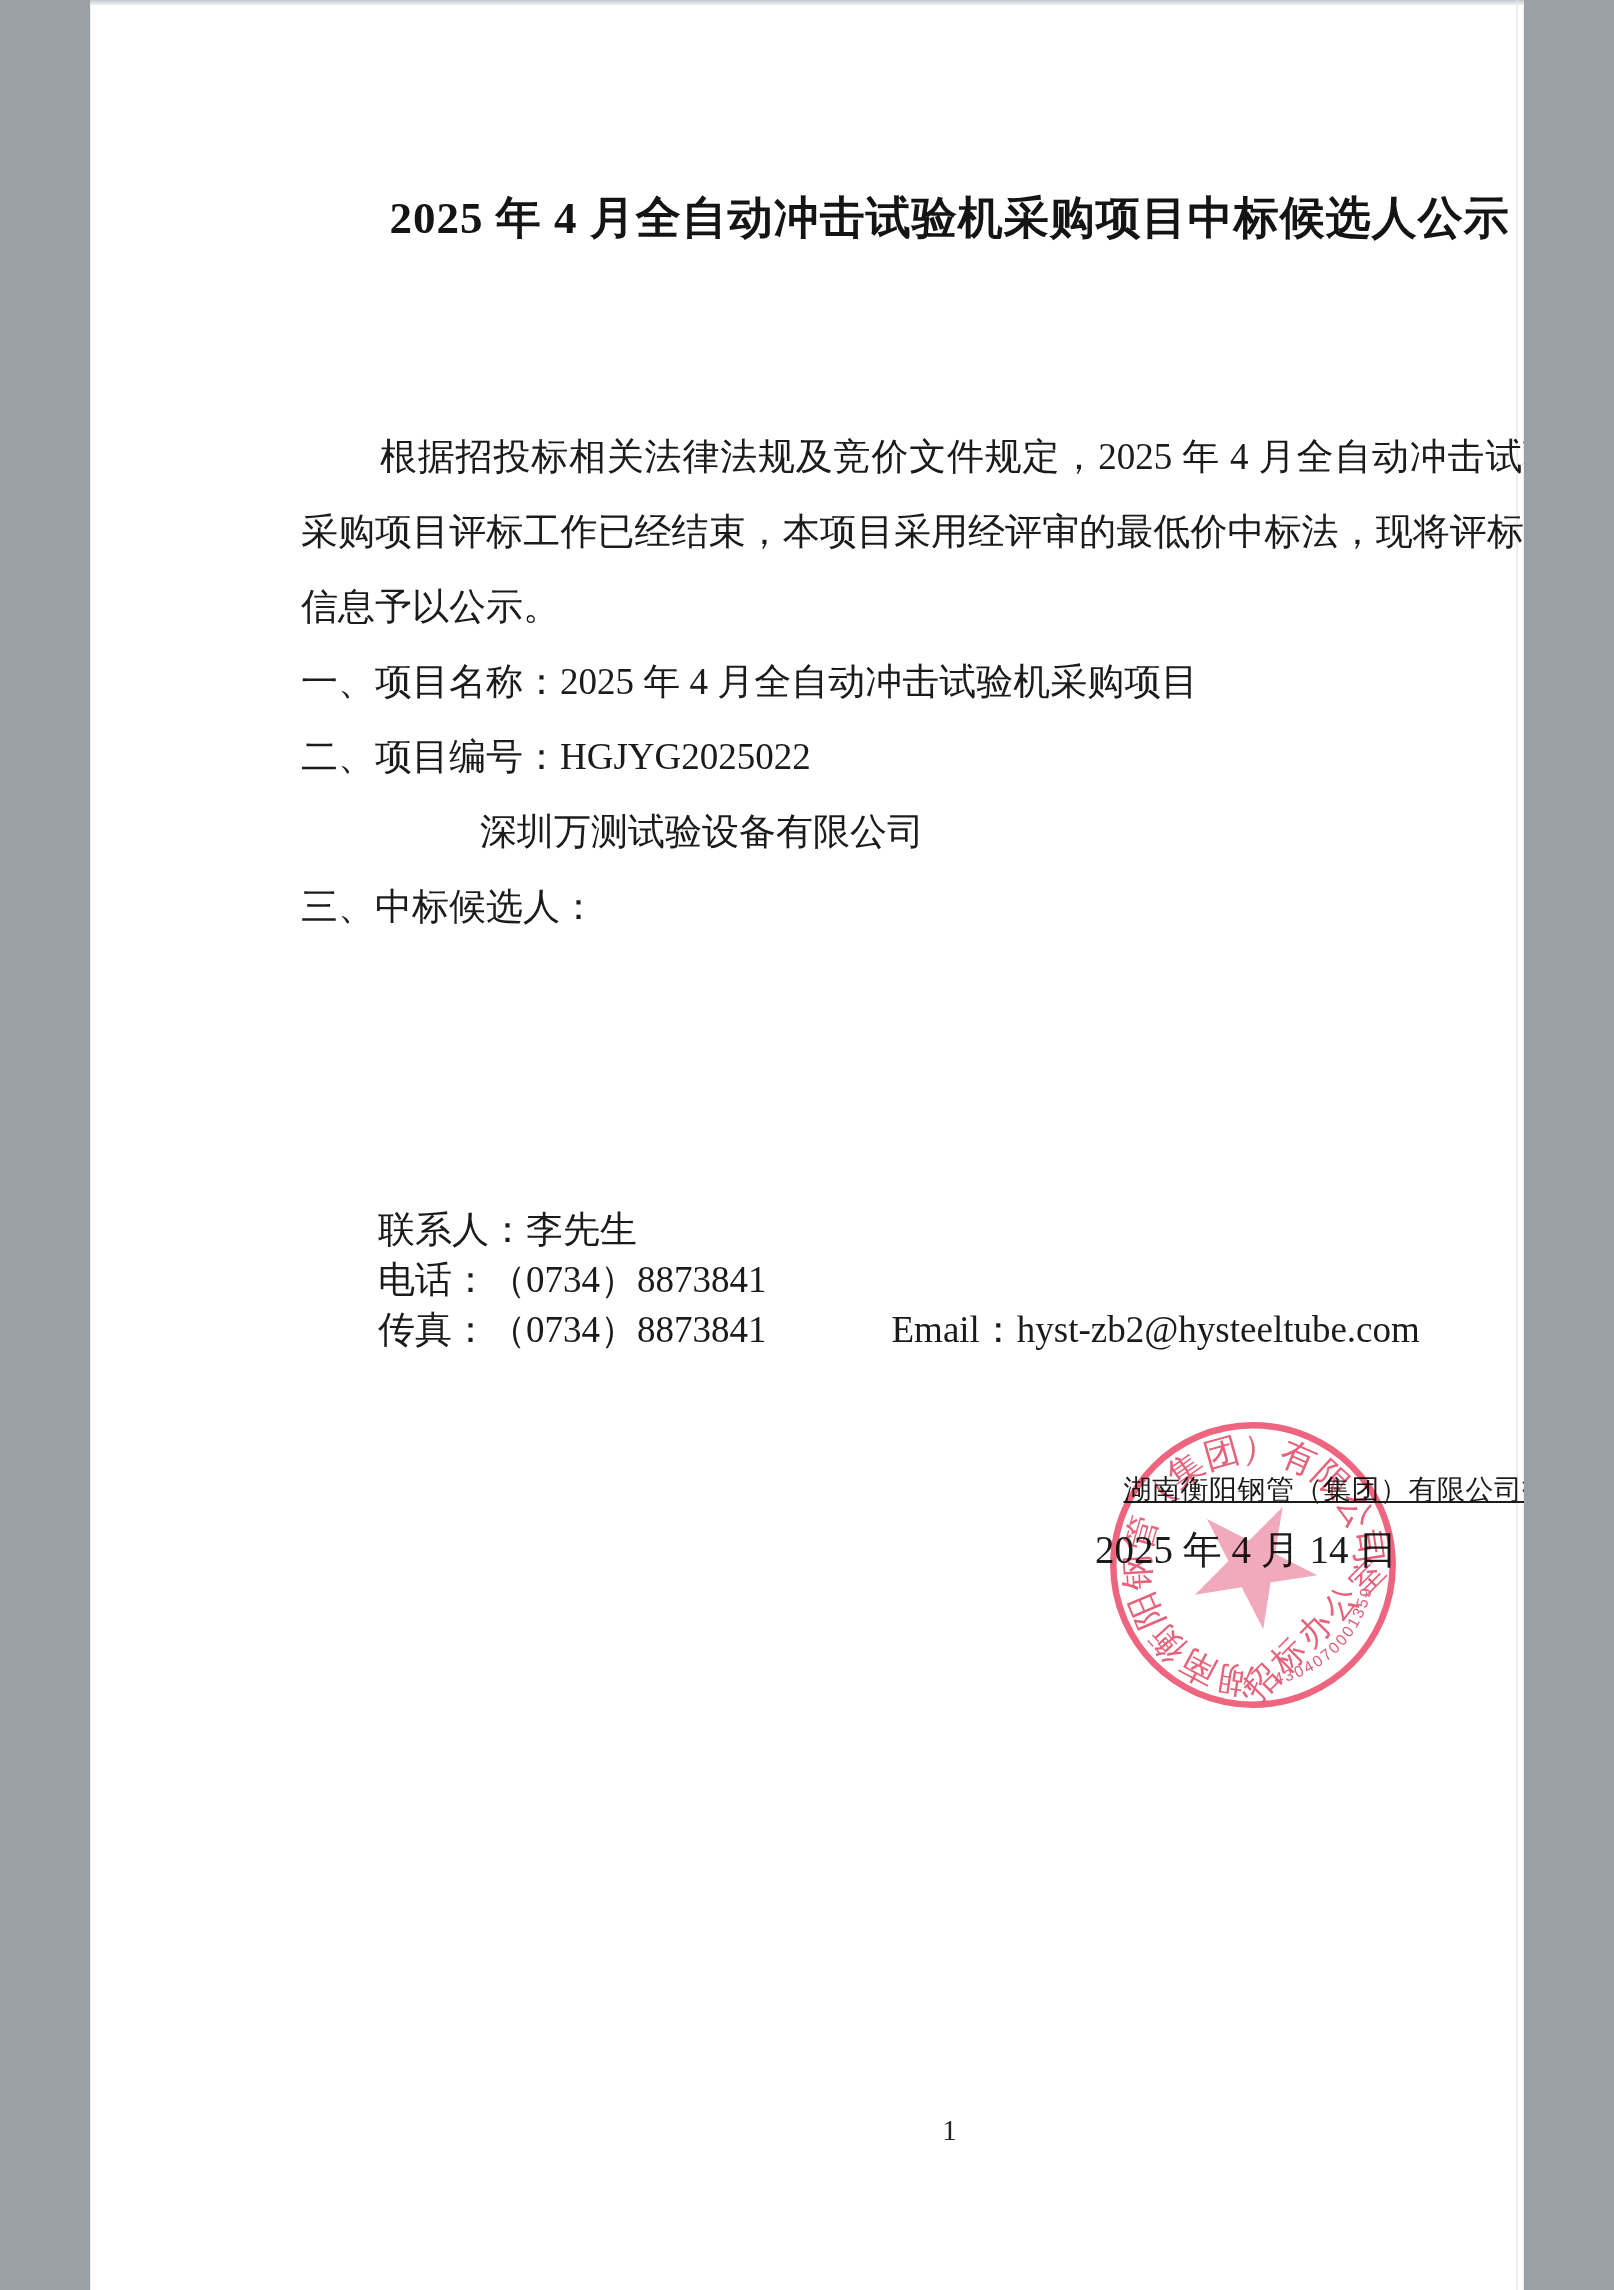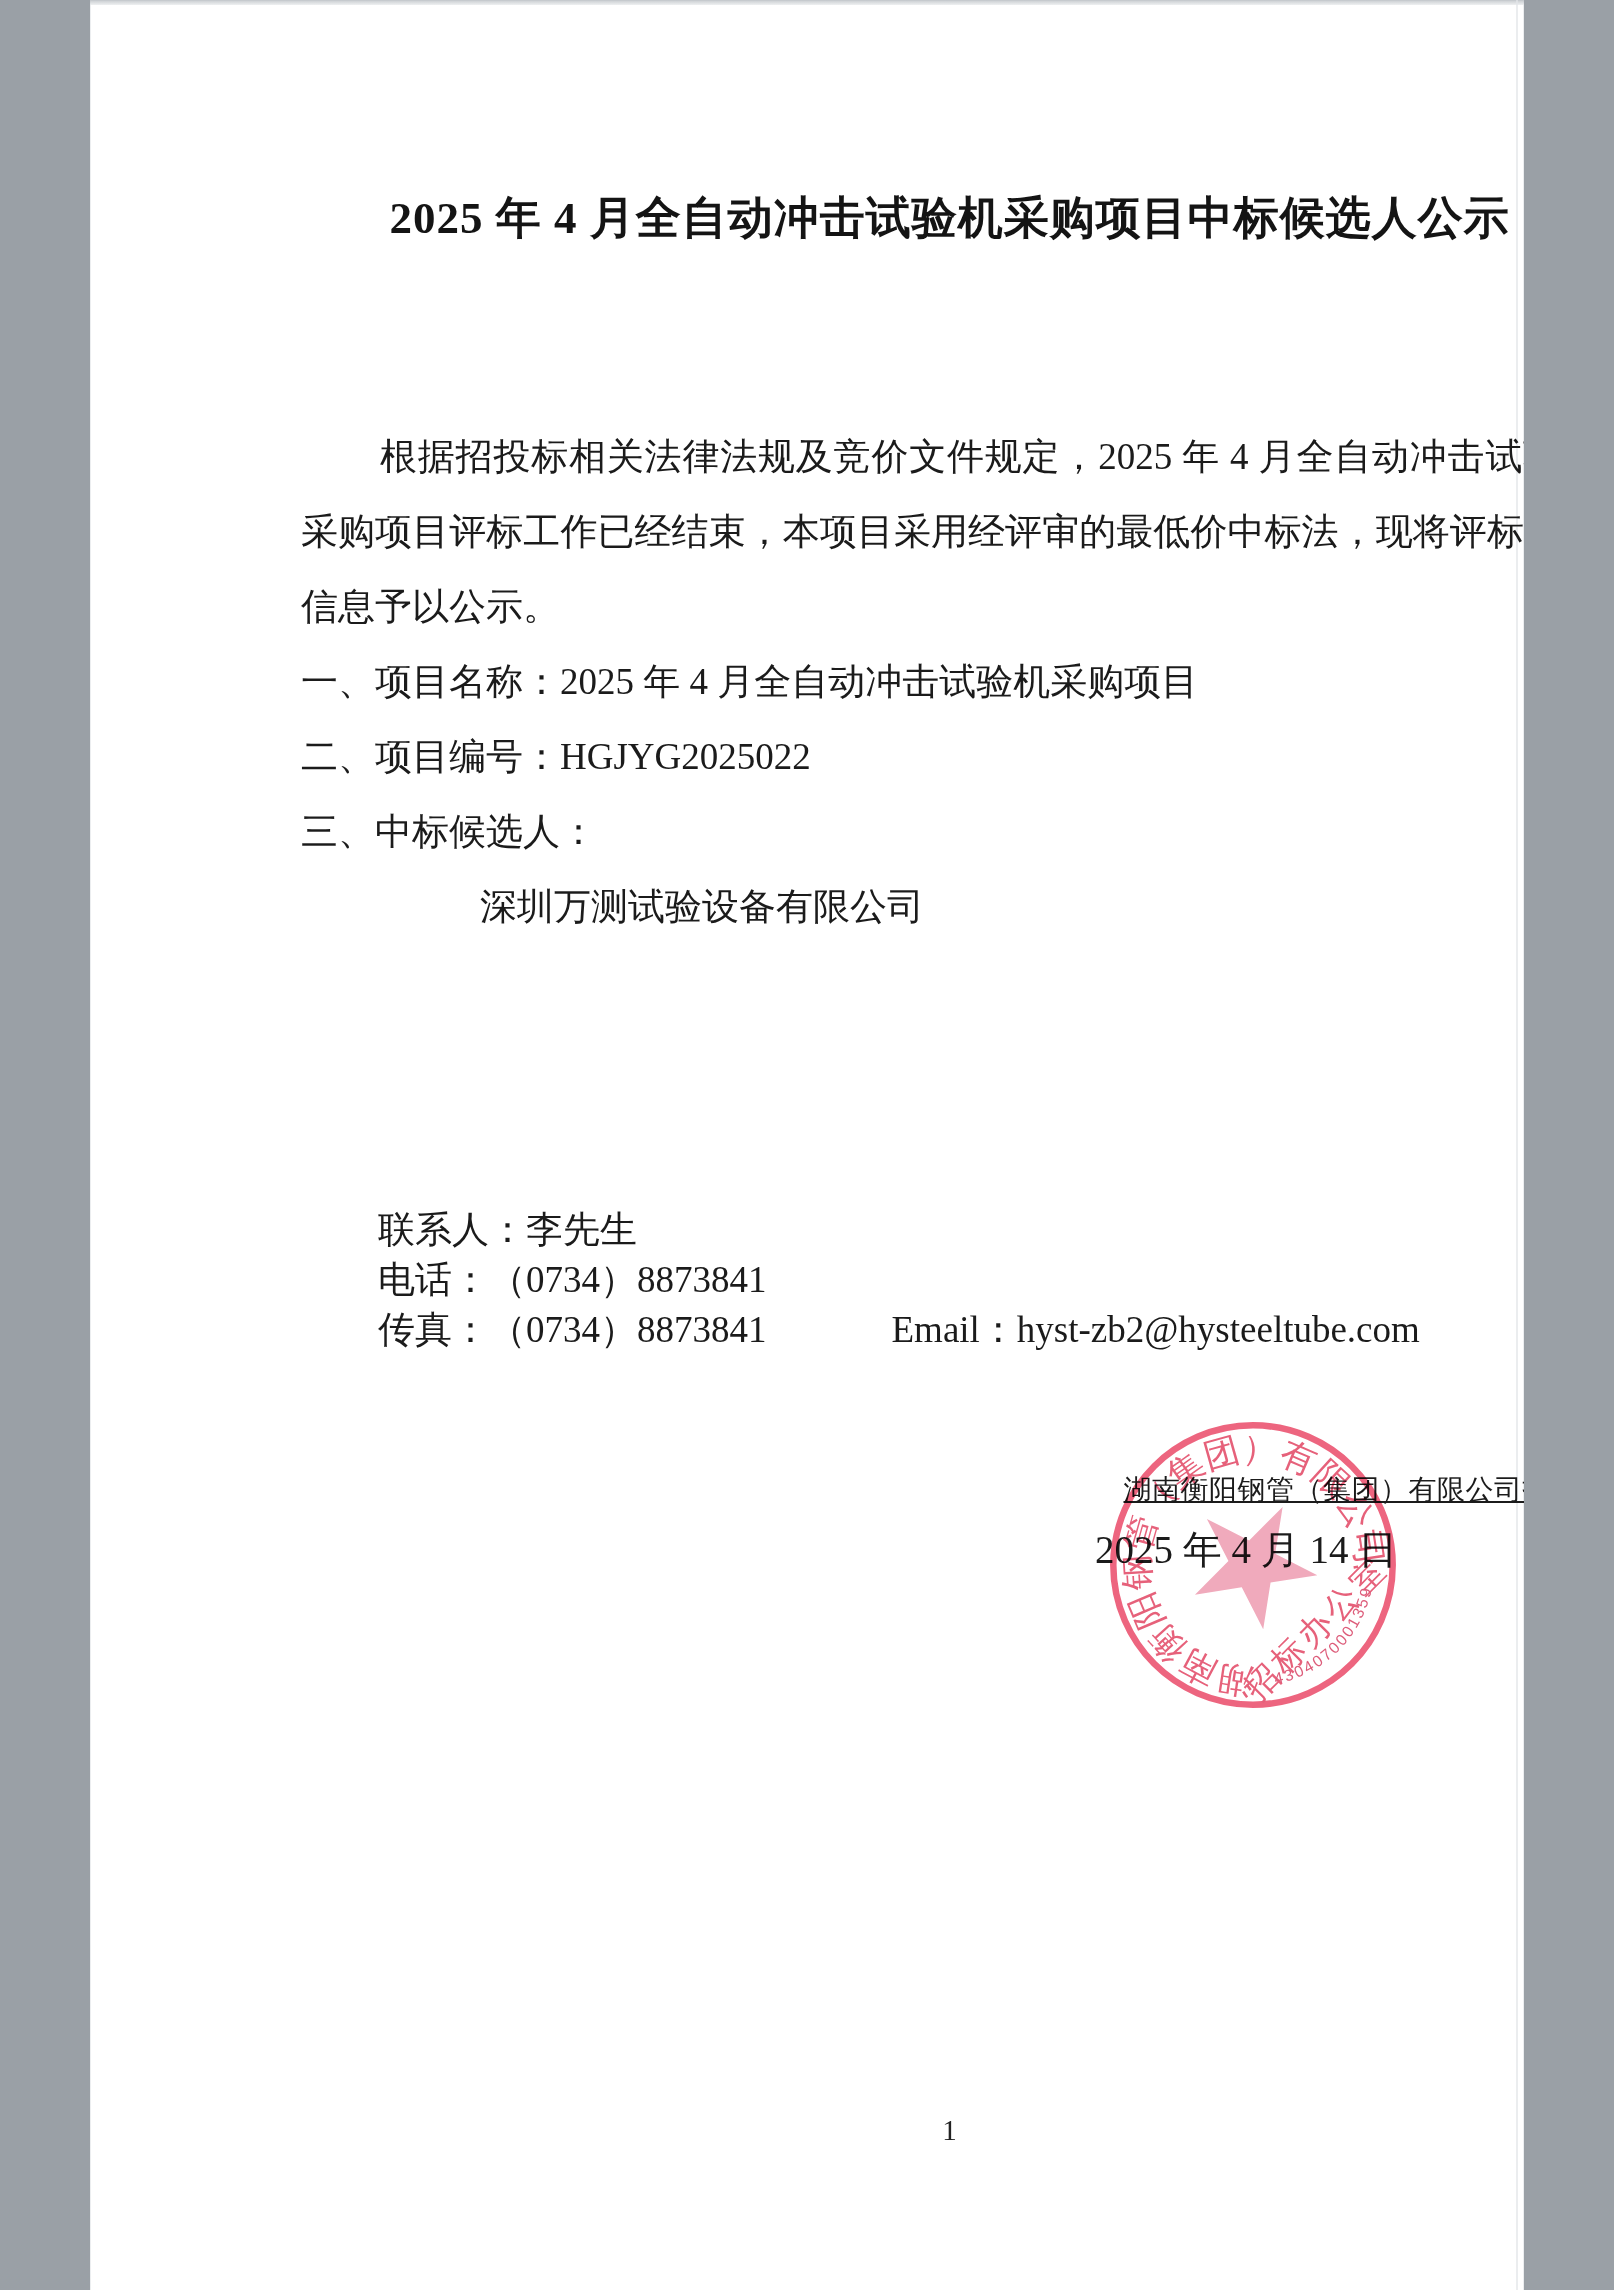--- a/index.html
+++ b/index.html
@@ -121,22 +121,22 @@
 <div class="page">
   <div class="scan-edge-top"></div>
   <div class="scan-edge-right"></div>
 
   <div class="doc-title">2025 年 4 月全自动冲击试验机采购项目中标候选人公示</div>
 
   <div class="doc-body">
     <p class="para">根据招投标相关法律法规及竞价文件规定，2025 年 4 月全自动冲击试验机采购项目评标工作已经结束，本项目采用经评审的最低价中标法，现将评标相关信息予以公示。</p>
     <div class="line">一、项目名称：2025 年 4 月全自动冲击试验机采购项目</div>
     <div class="line">二、项目编号：HGJYG2025022</div>
+    <div class="line candidate-line">深圳万测试验设备有限公司</div>
     <div class="line">三、中标候选人：</div>
-    <div class="line candidate-line">深圳万测试验设备有限公司</div>
   </div>
 
   <div class="contact-block">
     <div class="line">联系人：李先生</div>
     <div class="line">电话：（0734）8873841</div>
     <div class="line">
       <span>传真：（0734）8873841</span><span class="contact-email">Email：hyst-zb2@hysteeltube.com</span>
     </div>
   </div>
 

